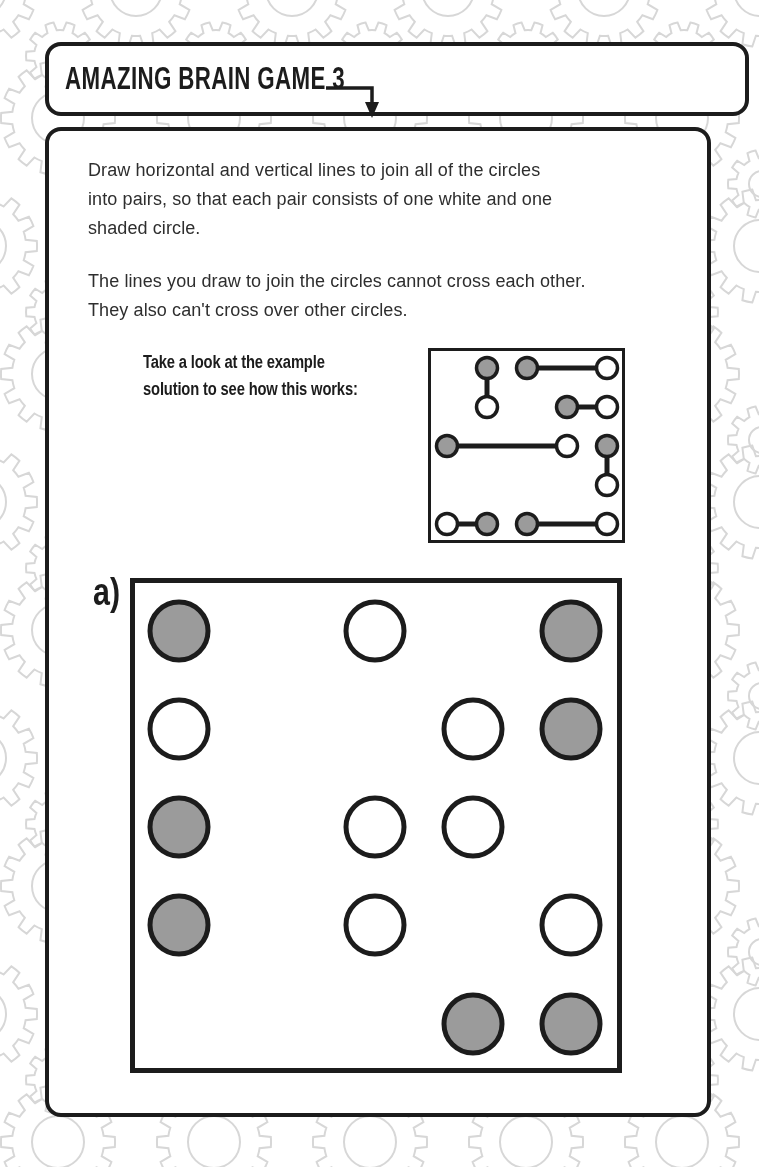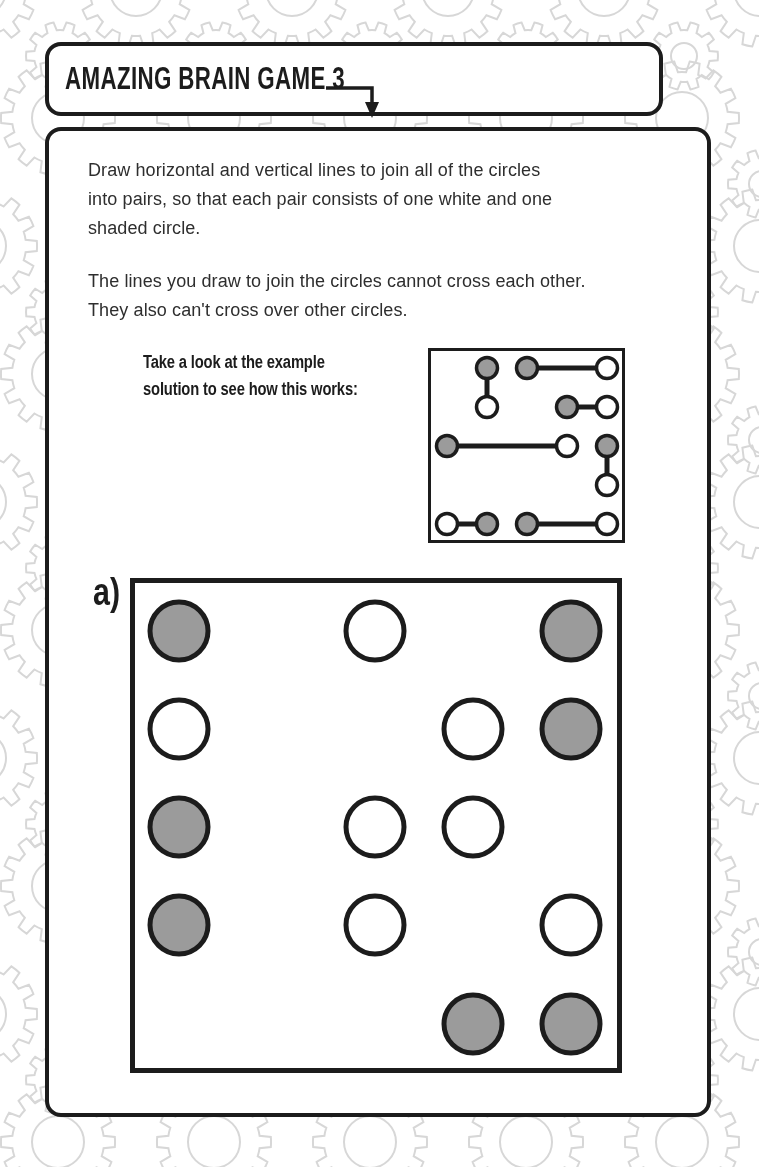--- a/index.html
+++ b/index.html
@@ -2,21 +2,21 @@
 <html><head>
 <meta charset="utf-8">
 <style>
   html,body{margin:0;padding:0;background:#fff;}
   .page{
     position:relative;width:759px;height:1167px;overflow:hidden;background:#ffffff;
     font-family:"Liberation Sans",sans-serif;
   }
   #gear-bg{position:absolute;left:0;top:0;width:759px;height:1167px;}
   .title-box{
-    position:absolute;left:45px;top:42px;width:618px;height:74px;box-sizing:border-box;
+    position:absolute;left:45px;top:42px;width:704px;height:74px;box-sizing:border-box;
     background:#ffffff;border:4px solid #1c1c1c;border-radius:16px;
   }
   .title-box h1{
     position:absolute;left:16px;top:0;height:66px;margin:0;display:flex;align-items:center;
     font-size:31px;font-weight:800;letter-spacing:.5px;color:#1c1c1c;white-space:nowrap;
     transform:scaleX(.72);transform-origin:left center;
   }
   .title-arrow{position:absolute;left:270px;top:30px;width:110px;height:44px;}
   .content-box{
     position:absolute;left:45px;top:127px;width:666px;height:990px;box-sizing:border-box;

